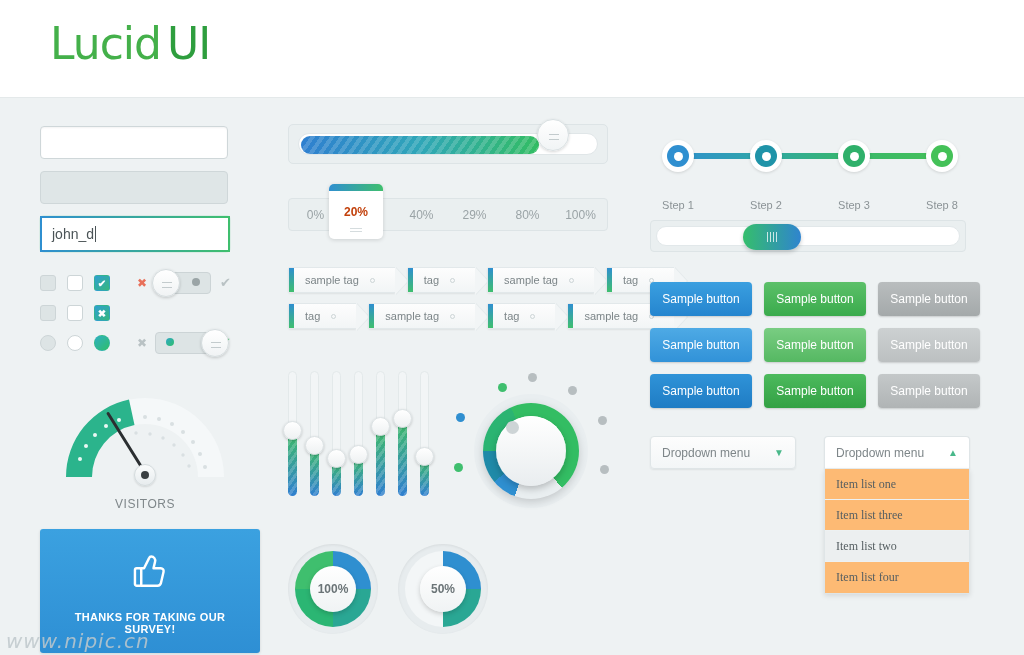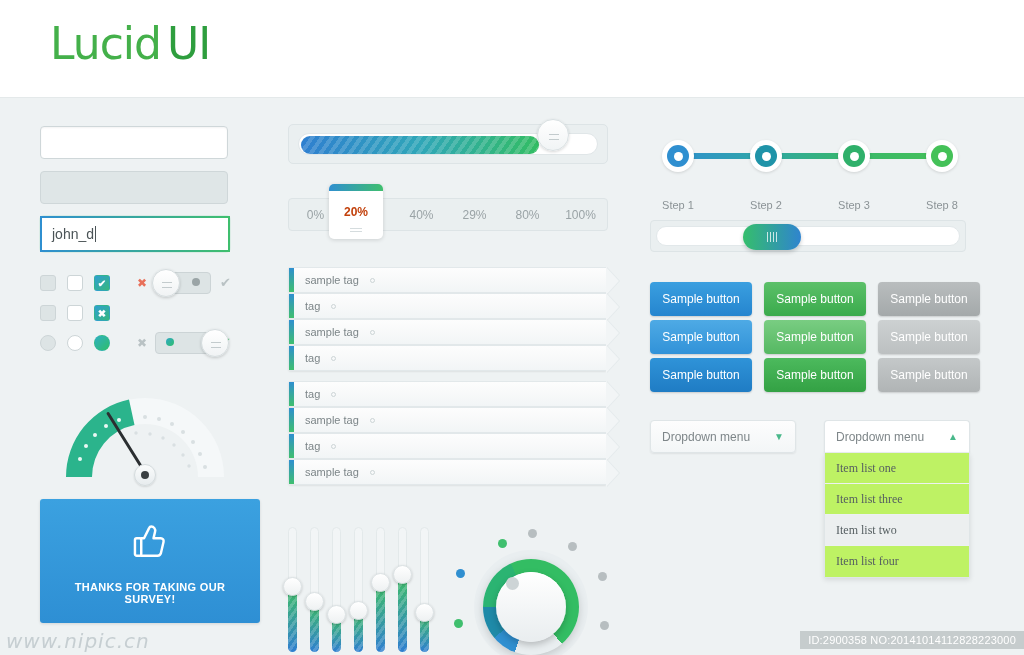--- a/index.html
+++ b/index.html
@@ -183,21 +183,21 @@
     background: #fff; border-radius: 5px; box-shadow: 0 1px 4px rgba(0,0,0,.14);
     overflow: hidden; display:flex; flex-direction:column; align-items:center;
   }
   .pct-active .cap { height: 7px; width:100%; background: linear-gradient(90deg,#2f8fd0,#3fbf6e); }
   .pct-active .val { font-size: 12px; color: #c2410c; font-weight: bold; margin-top: 14px; }
   .pct-active .grip { margin-top: 9px; width: 12px; height: 3px;
     border-top:1px solid #d5dcde; border-bottom:1px solid #d5dcde; height:4px; }
 
   
   .tags { margin-top: 36px; }
-  .tag-row { display: flex; margin-bottom: 10px; flex-direction: column; }
+  .tag-row { display: flex; margin-bottom: 10px; }
   .tag {
     height: 26px; position: relative; margin-right: 12px;
     background: linear-gradient(#fdfdfd,#f2f5f6);
     border: 1px solid #e2e8ea; border-right: none;
     display: flex; align-items: center; padding: 0 20px 0 0;
     border-radius: 3px 0 0 3px;
     box-shadow: 0 1px 2px rgba(0,0,0,.07);
   }
   .tag .strip { width: 5px; height: 100%; background: linear-gradient(#2f8fd0,#3fbf6e); }
   .tag .txt { font-size: 11px; color: #7c8588; padding: 0 11px; white-space: nowrap; }
@@ -305,21 +305,21 @@
     background: linear-gradient(90deg,#35be6c,#2f84cf);
     box-shadow: 0 2px 4px rgba(0,0,0,.2);
   }
   .bigslider .pill::after {
     content:''; position:absolute; left:24px; top:8px; width:11px; height:10px;
     background: repeating-linear-gradient(90deg,rgba(255,255,255,.75) 0 1px,transparent 1px 3px);
   }
 
   
   .btns { margin-top: 30px; }
-  .btn-row { display: flex; gap: 12px; margin-bottom: 4px; }
+  .btn-row { display: flex; gap: 12px; margin-bottom: 12px; }
   .btn {
     width: 102px; height: 34px; border-radius: 4px; border: none;
     color:#fff; font-size: 12px; font-family:"Liberation Sans",sans-serif;
     cursor: pointer; box-shadow: 0 1px 2px rgba(0,0,0,.16);
   }
   .btn.blue  { background: linear-gradient(#3a9fe0,#2585cf); }
   .btn.green { background: linear-gradient(#5cc069,#3aab4c); }
   .btn.gray  { background: linear-gradient(#b9bdbe,#a4a9aa); }
   .btn.blue.l  { background: linear-gradient(#4eaae5,#3192d8); }
   .btn.green.l { background: linear-gradient(#79cd82,#55b862); }
@@ -333,21 +333,21 @@
   .dd { width: 146px; position: relative; }
   .dd-head {
     height: 33px; border-radius: 4px; background: linear-gradient(#fdfdfd,#f3f6f7);
     border: 1px solid #dfe5e7; display: flex; align-items: center;
     padding: 0 11px; justify-content: space-between;
     font-size: 12px; color: #7e8689; box-shadow: 0 1px 2px rgba(0,0,0,.07);
   }
   .dd.open .dd-head { border-radius: 4px 4px 0 0; border-bottom-color: #eaeff0; background:#fff; }
   .chev { color: #49b88a; font-size: 10px; }
   .dd-list {
-    border: 1px solid #dfe5e7; border-top: none; background: #bef264;
+    border: 1px solid #dfe5e7; border-top: none; background: #fdba74;
     box-shadow: 0 2px 5px rgba(0,0,0,.1);
   }
   .dd-item {
     height: 31px; display:flex; align-items:center; padding: 0 11px;
     font-size: 12px; color: #555e61; border-bottom: 1px solid #edf1f2;
     font-family: "Liberation Serif", serif;
   }
   .dd-item:last-child { border-bottom: none; }
   .dd-item.hl { background: #eceff0; }
 
@@ -440,20 +440,21 @@
               <circle cx="100" cy="53" r="1.7"></circle>
             <circle cx="113" cy="57" r="1.7"></circle>
               <circle cx="124" cy="64" r="1.7"></circle>
             <circle cx="133" cy="74" r="1.7"></circle>
               <circle cx="139" cy="85" r="1.7"></circle>
           </g>
         </svg>
         <div class="gauge-needle"></div>
         <div class="gauge-hub"></div>
       </div>
+      <div class="gauge-label">VISITORS</div>
     </div>
 
     <div class="survey">
       <div class="survey-top">
         <div class="thumb">
           <svg width="42" height="42" viewBox="0 0 24 24" fill="none" stroke="#ffffff" stroke-width="1.4" stroke-linecap="round" stroke-linejoin="round">
             <path d="M7 21h9.3a2 2 0 0 0 1.95-1.55l1.5-6.5A1.6 1.6 0 0 0 18.2 11H14l.9-3.8a2.3 2.3 0 0 0-2.2-2.9c-.5 0-.95.3-1.15.75L8.6 11H7"></path>
             <rect x="3.4" y="11" width="3.6" height="10" rx="1"></rect>
           </svg>
         </div>
@@ -589,20 +590,25 @@
         </div>
       </div>
     </div>
 
     <div class="donuts">
       <div class="donut">
         <div class="outer"></div>
         <div class="arc" style="background:conic-gradient(#2f8fd0 0deg 90deg,#2aa794 90deg 180deg,#2bb673 180deg 270deg,#3fbf6e 270deg 360deg)"></div>
         <div class="hole">100%</div>
       </div>
+      <div class="donut">
+        <div class="outer"></div>
+        <div class="arc" style="background:conic-gradient(#2f8fd0 0deg 90deg,#2aa794 90deg 180deg,#f3f6f7 180deg 360deg)"></div>
+        <div class="hole">50%</div>
+      </div>
     </div>
   </div>
 
   <div class="col col-right" style="top:20px;">
 
     <div class="stepper">
       <div class="step-line"></div>
       <div class="step" style="left:12px">
         <span class="ring2" style="background:#2f8fd0"></span>
       </div>
@@ -660,14 +666,13 @@
           <div class="dd-item">Item list one</div>
           <div class="dd-item">Item list three</div>
           <div class="dd-item hl">Item list two</div>
           <div class="dd-item">Item list four</div>
         </div>
       </div>
     </div>
   </div>
 
   <div class="wm-left">www.nipic.cn</div>
-  <div class="wm-right">ID:2900358 NO:20141014112828223000</div>
 </div>
 
 </body></html>

